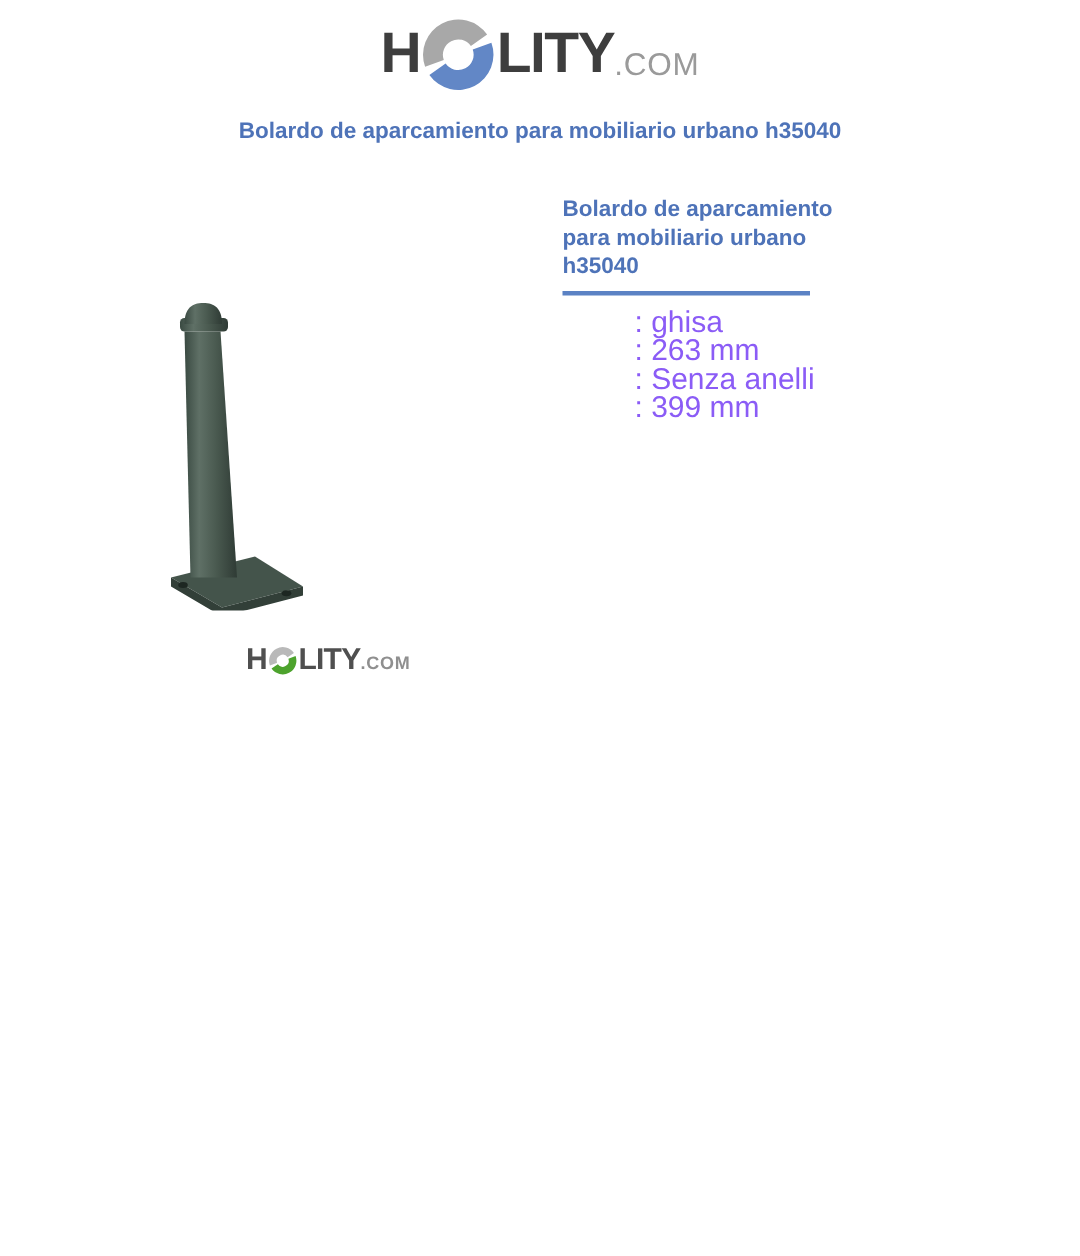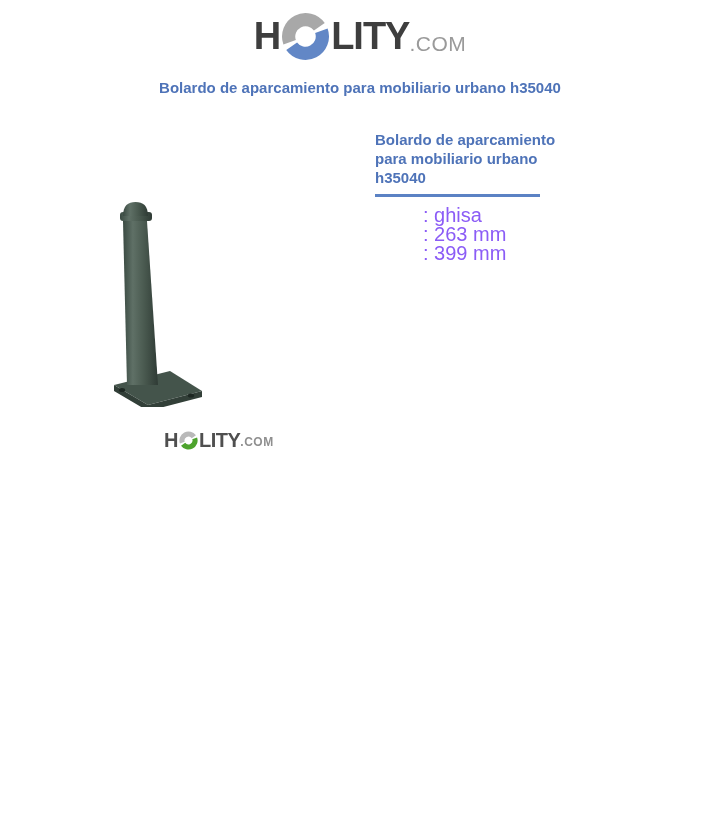--- a/index.html
+++ b/index.html
@@ -119,15 +119,16 @@
     <span class="wm-com">.COM</span>
   </div>
 </div>
 
 <div class="product-info">
   <h2 class="product-title">Bolardo de aparcamiento para mobiliario urbano h35040</h2>
   <div class="title-underline"></div>
   <div class="spec-list">
     <div class="spec-line">: ghisa</div>
     <div class="spec-line">: 263 mm</div>
+    <div class="spec-line">: Senza anelli</div>
     <div class="spec-line">: 399 mm</div>
   </div>
 </div>
 
 </body></html>

